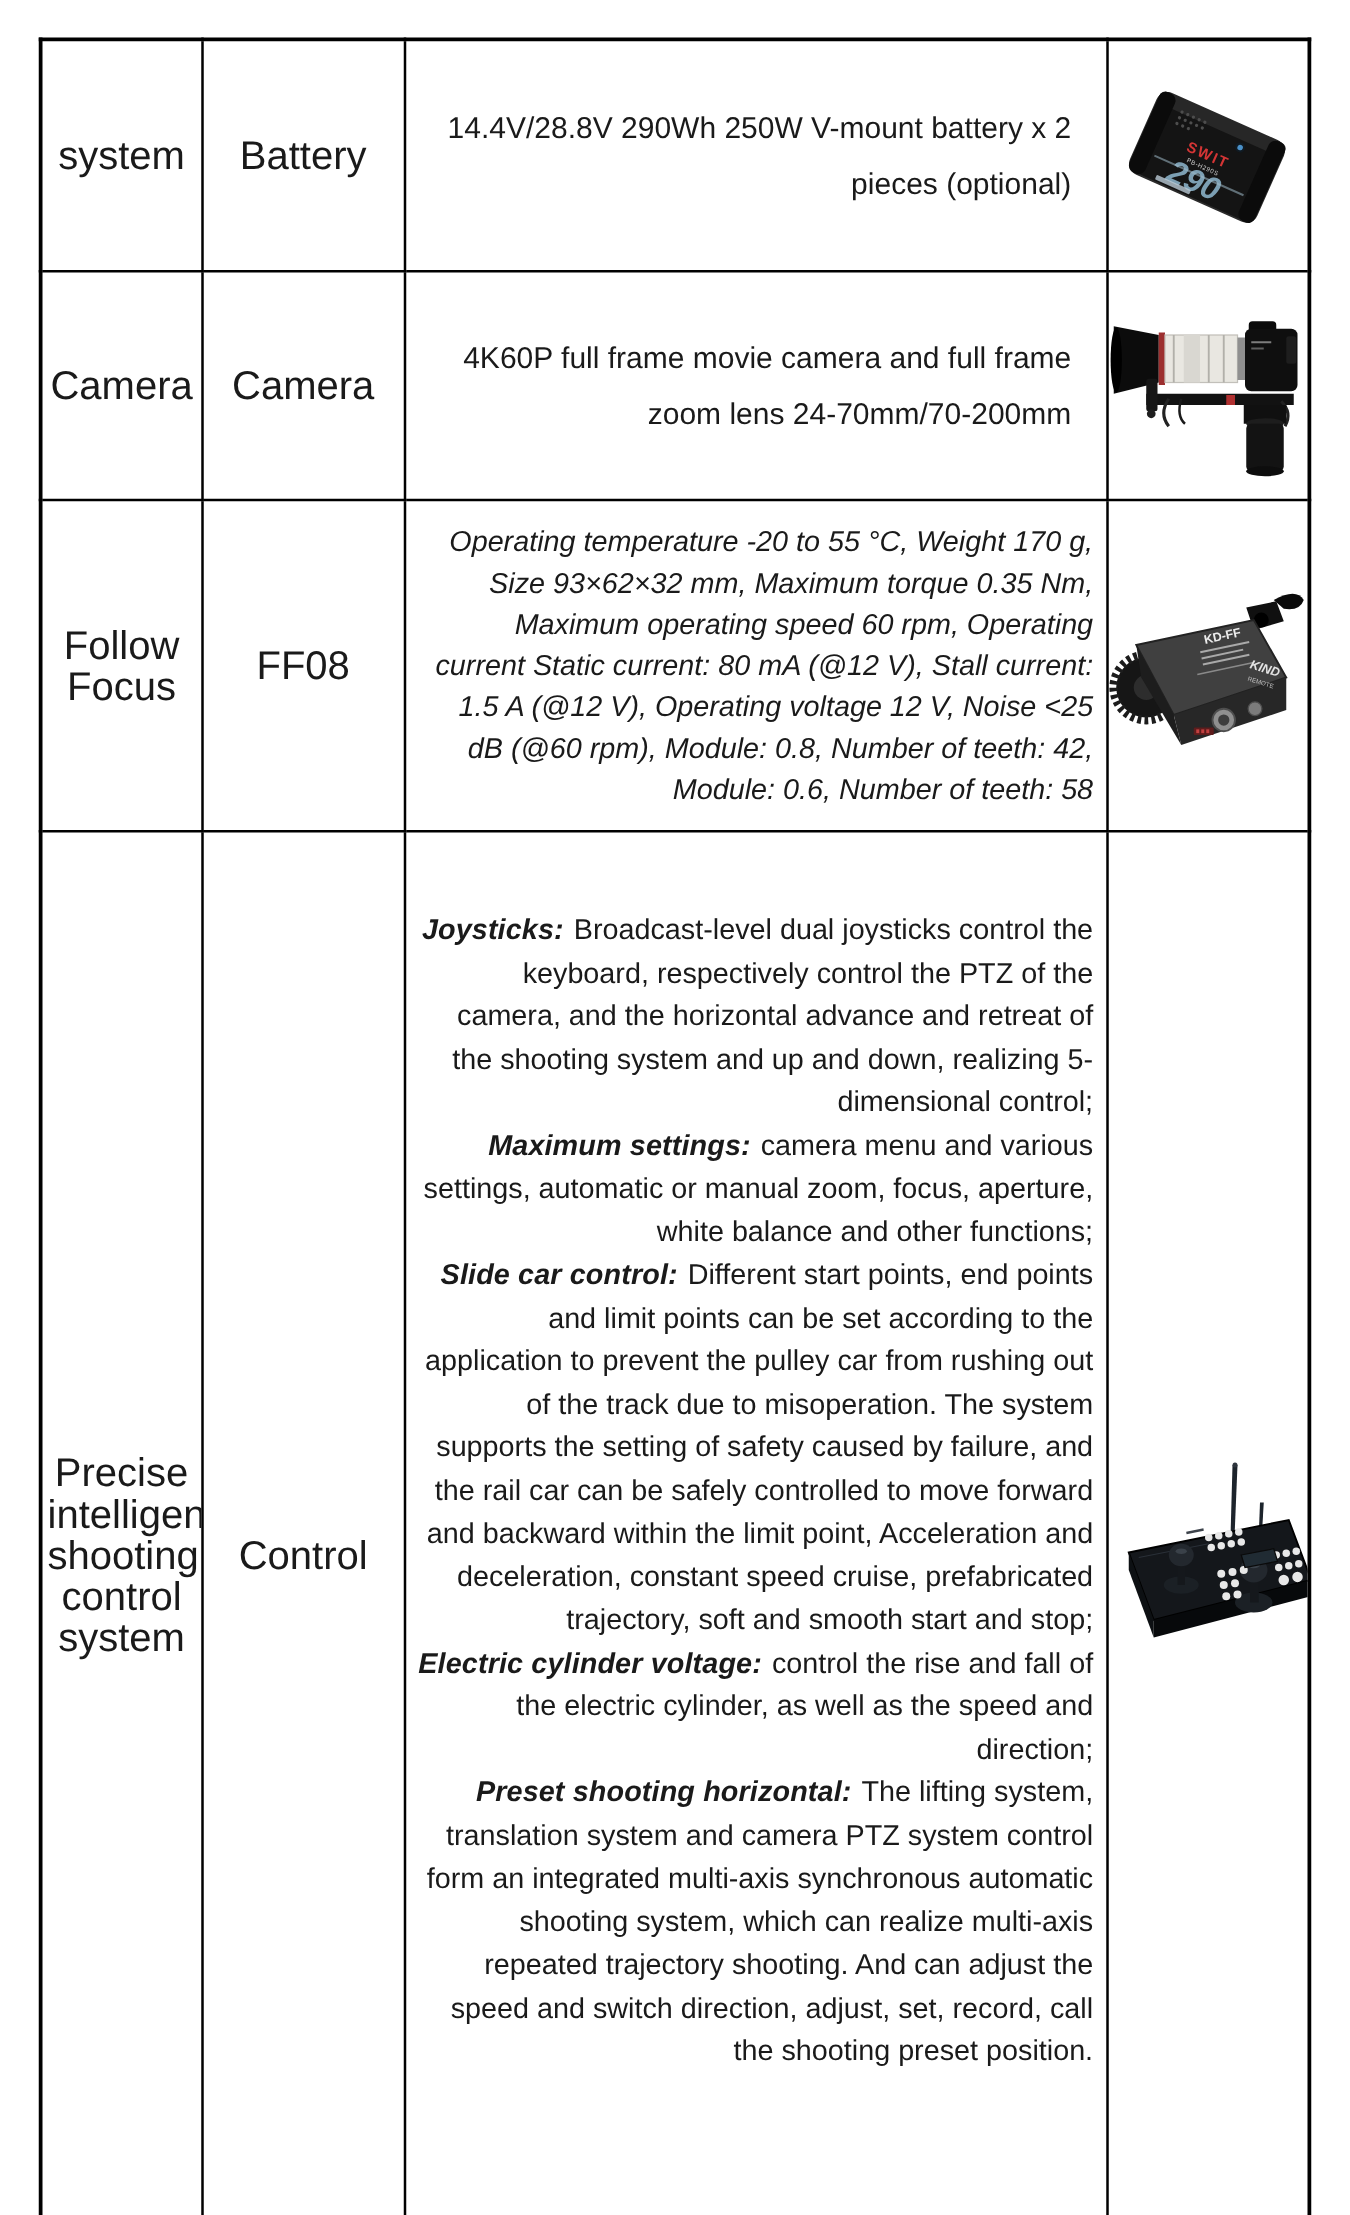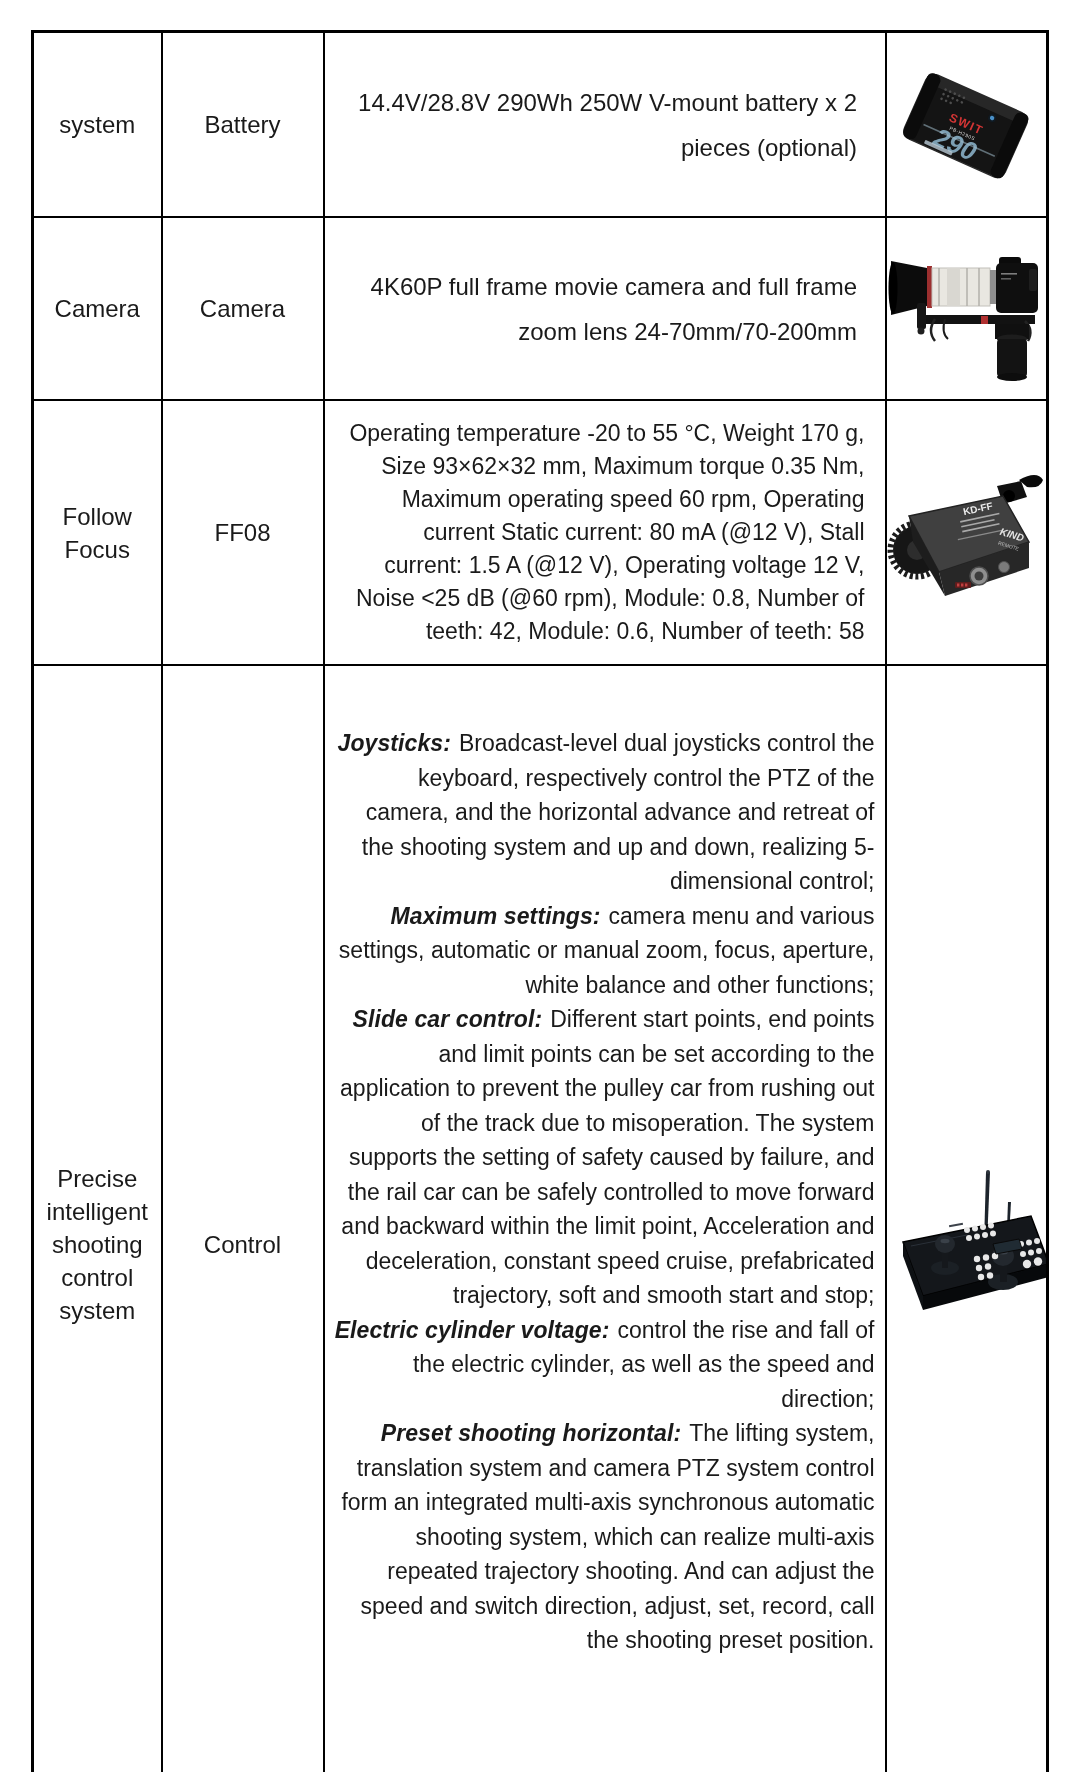--- a/index.html
+++ b/index.html
@@ -8,24 +8,24 @@
   table.spec{position:absolute;left:31px;top:30px;width:1015px;border-collapse:collapse;table-layout:fixed;border:3px solid #000;}
   td{border:2px solid #000;padding:0;vertical-align:middle;overflow:hidden;}
   .col-cat{width:129px;}
   .col-comp{width:162px;}
   .col-desc{width:562px;}
   .col-img{width:162px;}
   tr.r1 td{height:183px;}
   tr.r2 td{height:181px;}
   tr.r3 td{height:263px;}
   tr.r4 td{height:1096px;}
-  .cat,.comp{text-align:center;font-size:24px;line-height:33px;padding:0 4px;}
+  .cat,.comp{text-align:center;font-size:32px;line-height:33px;padding:0 4px;}
   .desc{text-align:right;font-size:24px;line-height:45px;padding:0 10px;}
   .desc .inner{max-width:505px;margin:0 auto;}
-  tr.r3 .desc{font-size:23px;line-height:33px;padding:0 20px;}
+  tr.r3 .desc{font-size:23px;line-height:33px;padding:0 10px;font-style:italic;}
   tr.r4 .desc{vertical-align:top;font-size:23px;line-height:34.5px;padding:60px 10px 0 10px;}
   .seg b{margin-right:8px;letter-spacing:.1px;font-style:italic;}
   .seg b:empty{margin-right:0;}
   .imgcell{text-align:center;vertical-align:middle;}
   svg{display:block;margin:0 auto;}
   svg text{font-family:"Liberation Sans",sans-serif;}
 </style>
 </head>
 <body>
 

